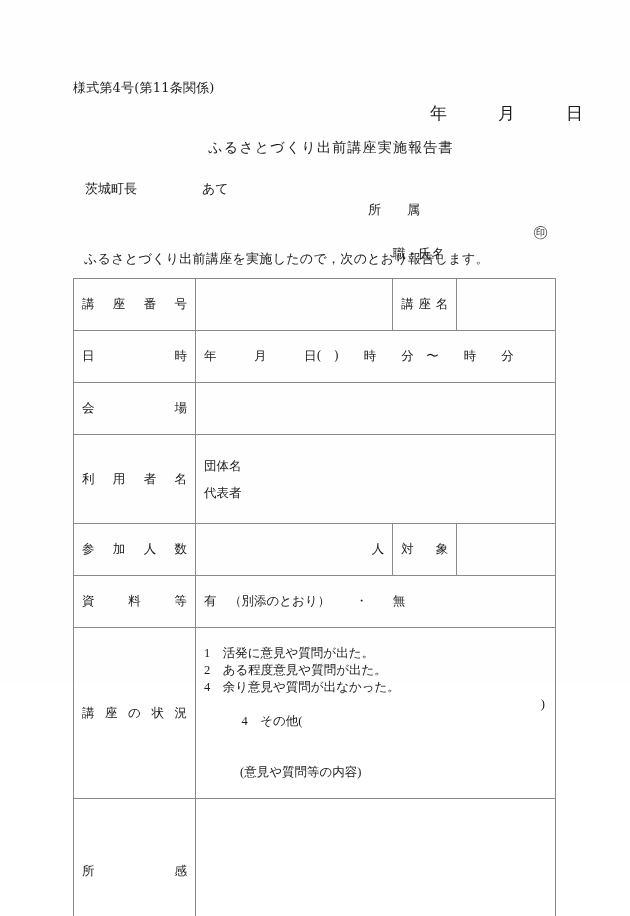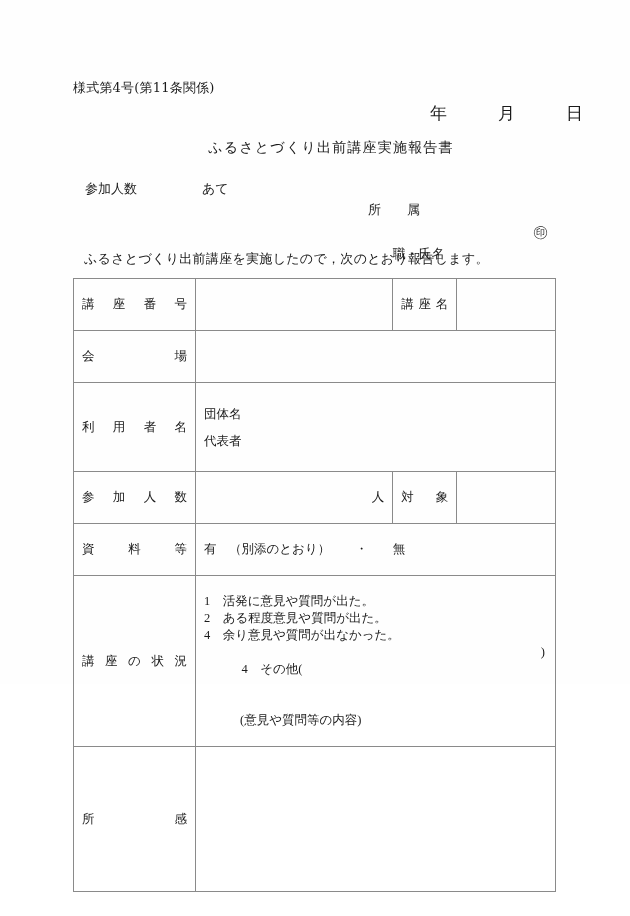--- a/index.html
+++ b/index.html
@@ -167,41 +167,45 @@
 <body>
 
 <div class="page">
 
   <div class="form-code">様式第4号(第11条関係)</div>
 
   <div class="date-line">年　　　月　　　日</div>
 
   <div class="doc-title">ふるさとづくり出前講座実施報告書</div>
 
-  <div class="addressee">参加人数　　　　　あて</div>
+  <div class="addressee">茨城町長　　　　　あて</div>
 
   <div class="sig-block">
     <div class="sig-row">所　　属</div>
     <div class="sig-row">
       <span>職・氏名</span>
       <span class="seal">㊞</span>
     </div>
   </div>
 
   <div class="lead-text">ふるさとづくり出前講座を実施したので，次のとおり報告します。</div>
 
   <table class="form-table">
     <tbody>
       <tr class="r-num">
         <td class="lbl">講座番号</td>
         <td colspan="2"></td>
         <td class="sub-lbl">講座名</td>
         <td></td>
       </tr>
 
+      <tr class="r-time">
+        <td class="lbl">日時</td>
+        <td class="val time-val" colspan="4">年　　　月　　　日(　)　　時　　分　〜　　時　　分</td>
+      </tr>
 
       <tr class="r-hall">
         <td class="lbl">会場</td>
         <td colspan="4"></td>
       </tr>
 
       <tr class="r-user">
         <td class="lbl lbl-top">利用者名</td>
         <td class="user-cell" colspan="4">
           <div>団体名</div>

